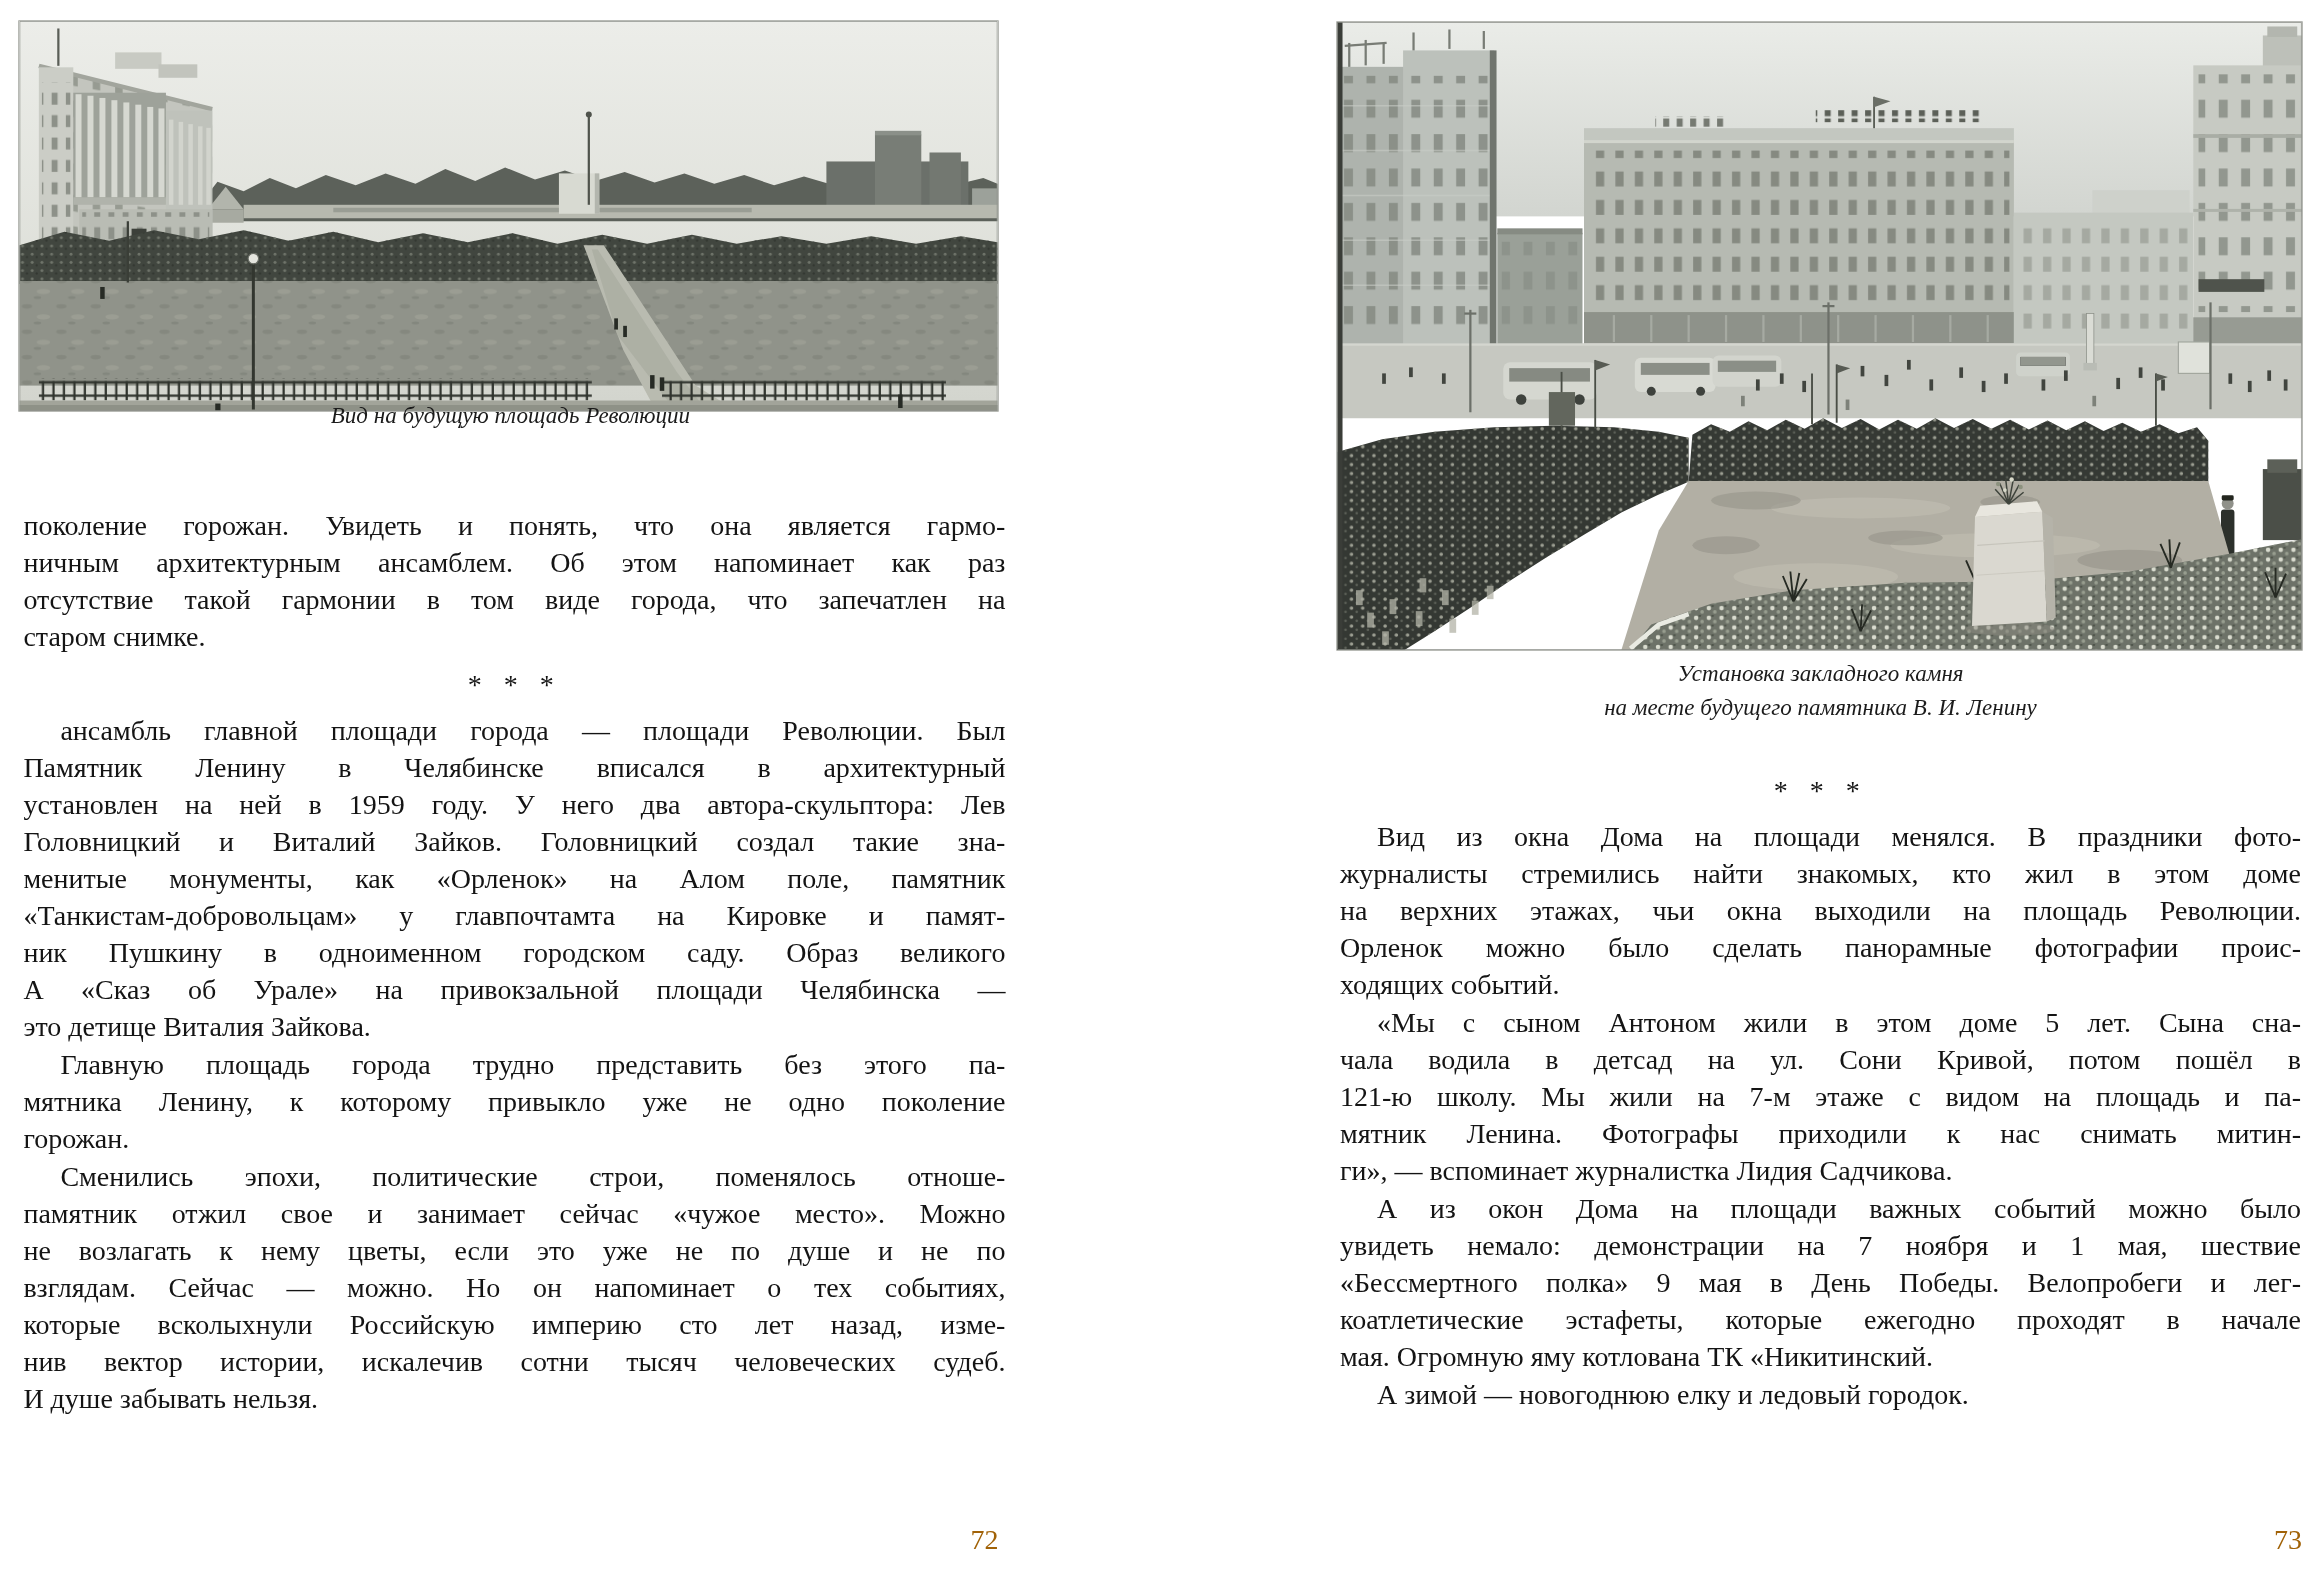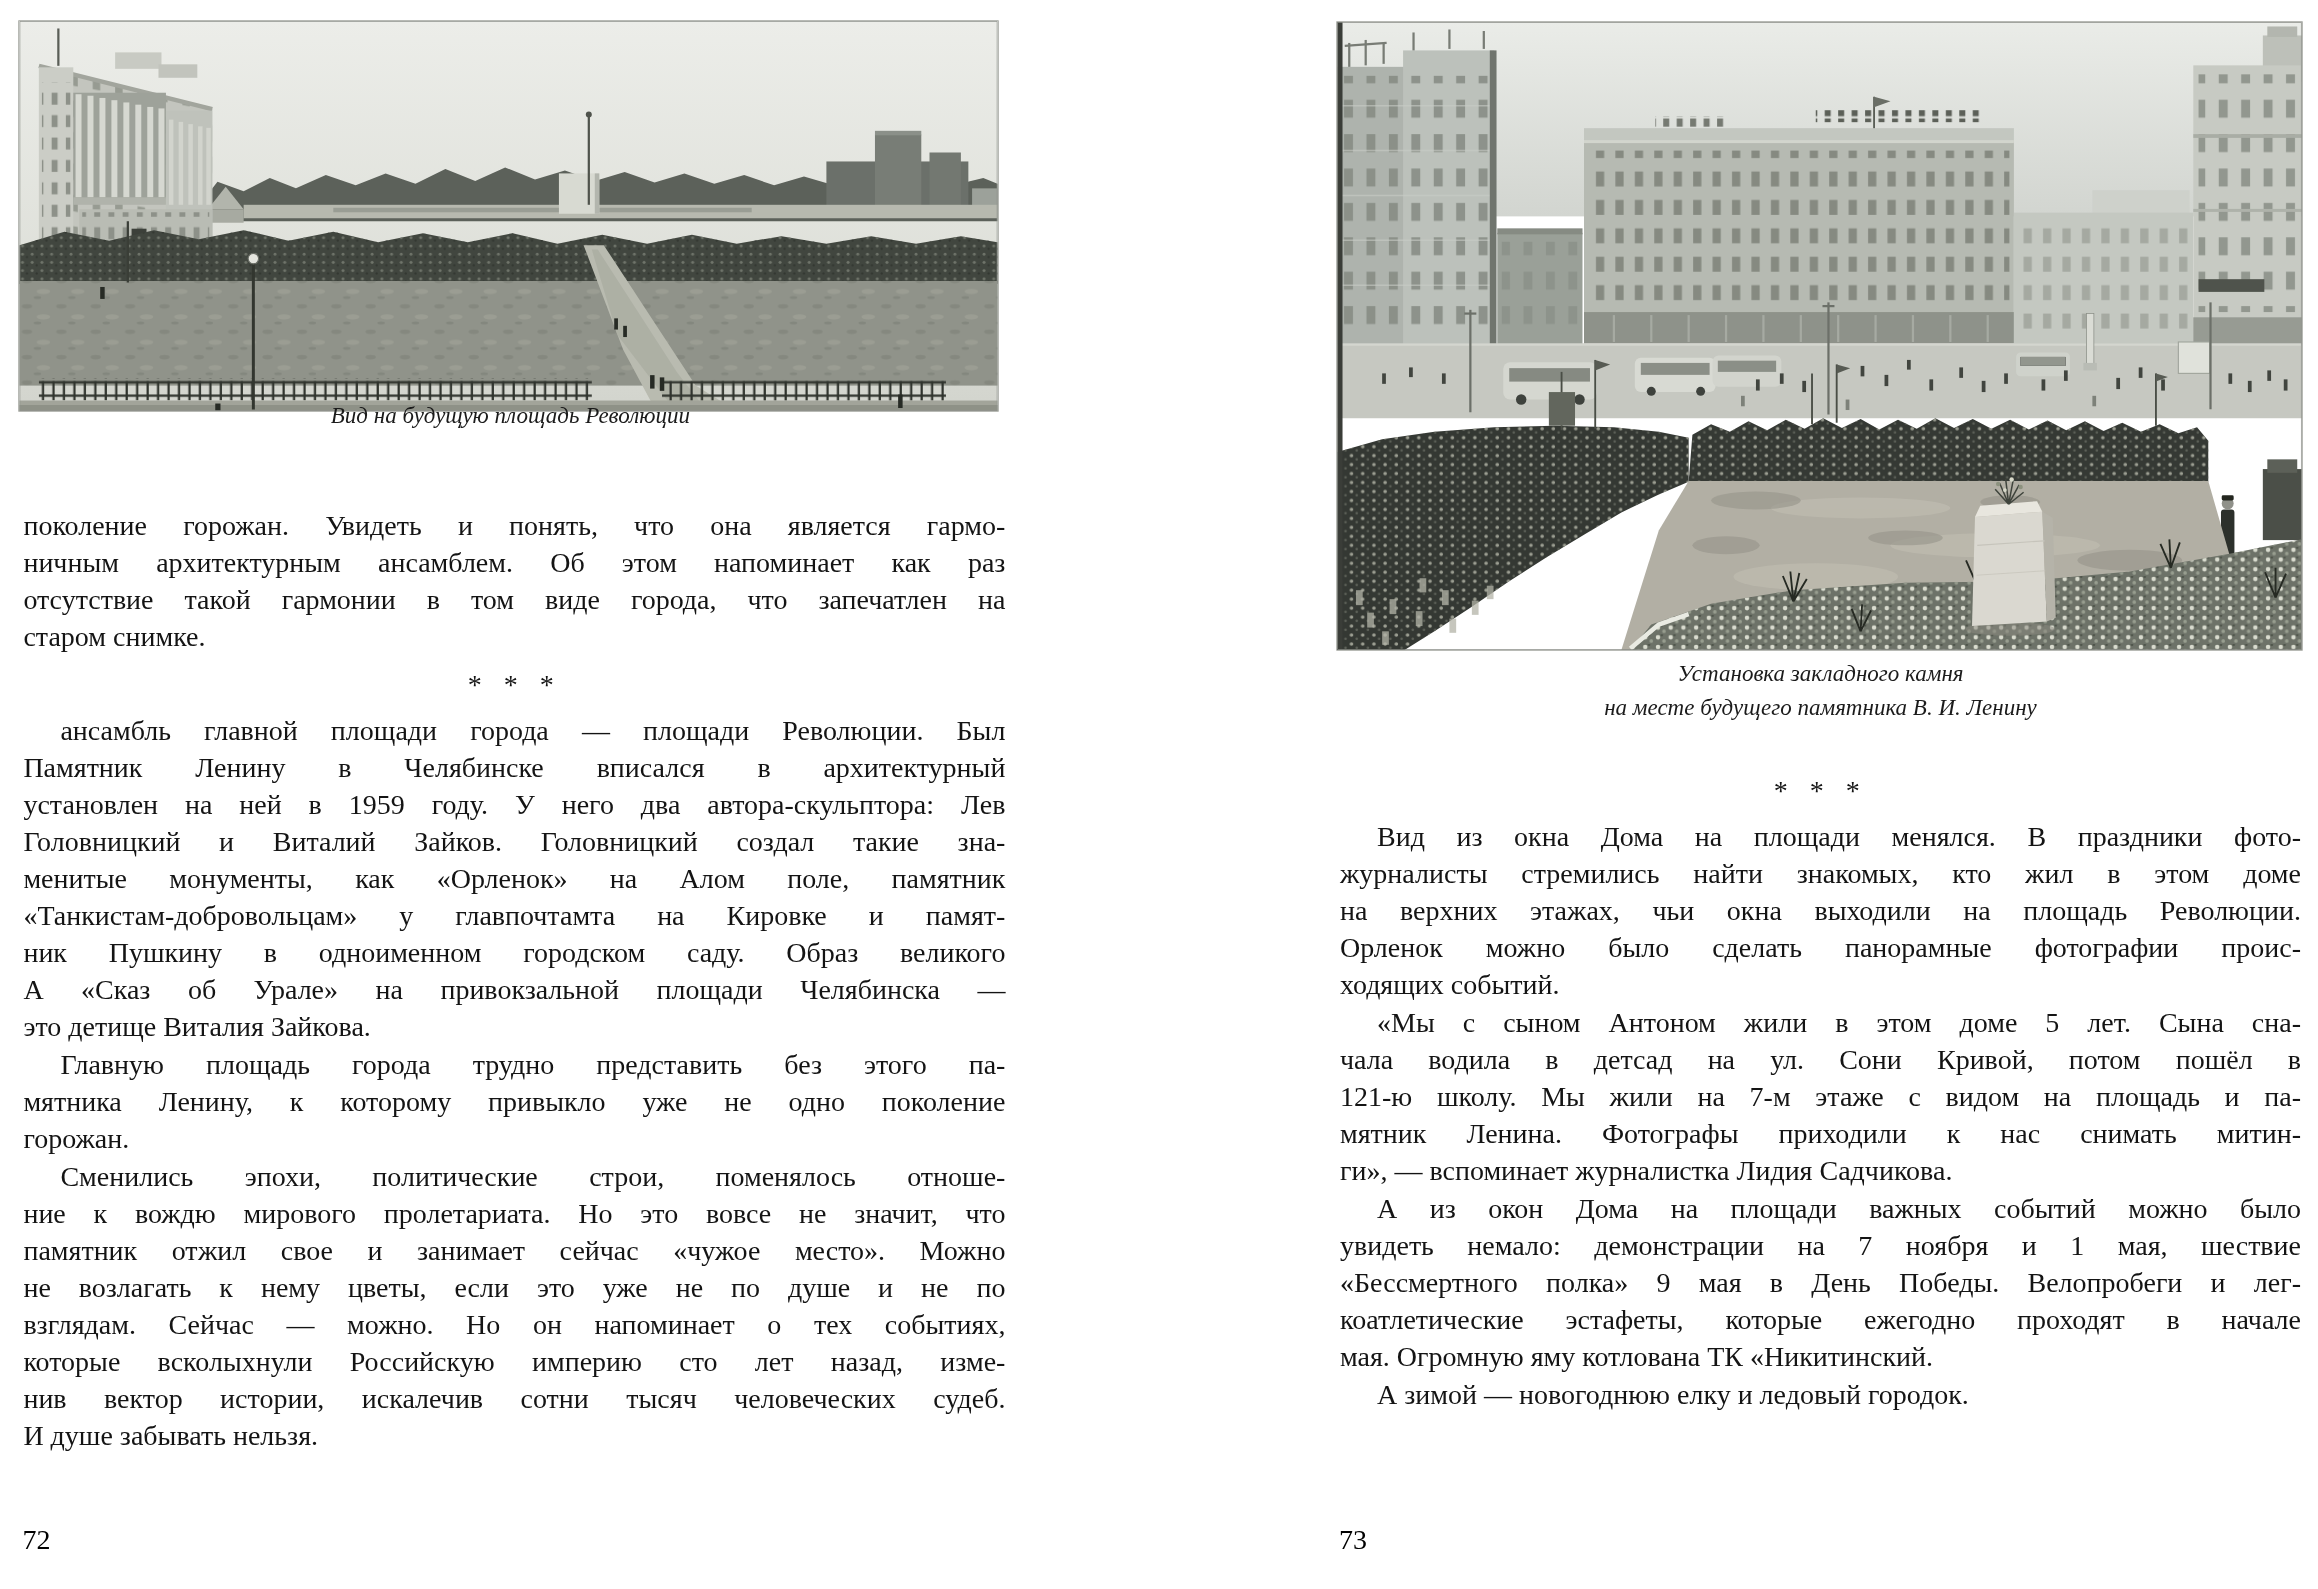--- a/index.html
+++ b/index.html
@@ -10,21 +10,21 @@
   }
   .photo{position:absolute;box-shadow:0 0 0 0.7px #9a9c96;}
   .photo svg{display:block;}
   .caption{position:absolute;text-align:center;font-style:italic;font-size:23px;line-height:34px;color:#1b1b1b;}
   .textblock{position:absolute;font-size:28px;line-height:37px;text-rendering:optimizeLegibility;}
   .para{margin:1px;}
   .para.indent .line:first-child{text-indent:37px;}
   .line{text-align:justify;text-align-last:justify;white-space:normal;}
   .line.last{text-align-last:left;}
   .sep{text-align:center;font-size:28px;letter-spacing:7.5px;margin:10.5px 0 9px 0;}
-  .pagenum{position:absolute;text-align:left;font-size:28px;color:#000000;}
+  .pagenum{position:absolute;text-align:right;font-size:28px;color:#a16207;}
   #photo-left{left:19.4px;top:21px;width:979px;height:390px;}
   #caption-left{left:22.4px;top:399px;width:976px;}
   #text-left{left:22.4px;top:506px;width:984px;}
   #pagenum-left{left:22.4px;top:1524px;width:976px;}
   #photo-right{left:1337px;top:22.4px;width:965px;height:628px;}
   #caption-right{left:1339px;top:657px;width:963px;}
   #text-right{left:1339px;top:770px;width:963px;}
   #pagenum-right{left:1339px;top:1524px;width:963px;}
 </style>
 </head>
@@ -178,21 +178,20 @@
       <div class="line">А «Сказ об Урале» на привокзальной площади Челябинска —</div>
       <div class="line last">это детище Виталия Зайкова.</div>
     </div>
   <div class="para indent">
       <div class="line">Главную площадь города трудно представить без этого па-</div>
       <div class="line">мятника Ленину, к которому привыкло уже не одно поколение</div>
       <div class="line last">горожан.</div>
     </div>
   <div class="para indent">
       <div class="line">Сменились эпохи, политические строи, поменялось отноше-</div>
-      <div class="line">ние к вождю мирового пролетариата. Но это вовсе не значит, что</div>
       <div class="line">памятник отжил свое и занимает сейчас «чужое место». Можно</div>
       <div class="line">не возлагать к нему цветы, если это уже не по душе и не по</div>
       <div class="line">взглядам. Сейчас — можно. Но он напоминает о тех событиях,</div>
       <div class="line">которые всколыхнули Российскую империю сто лет назад, изме-</div>
       <div class="line">нив вектор истории, искалечив сотни тысяч человеческих судеб.</div>
       <div class="line last">И душе забывать нельзя.</div>
     </div>
 </div>
 
 <div class="pagenum" id="pagenum-left">72</div>

